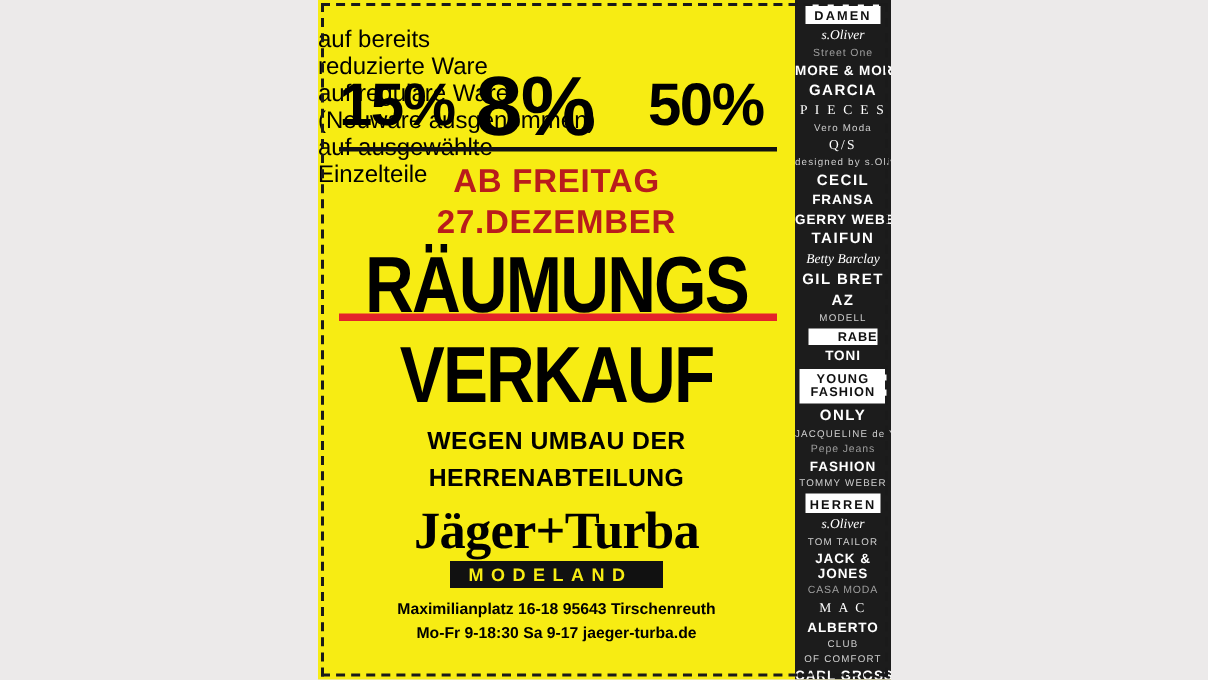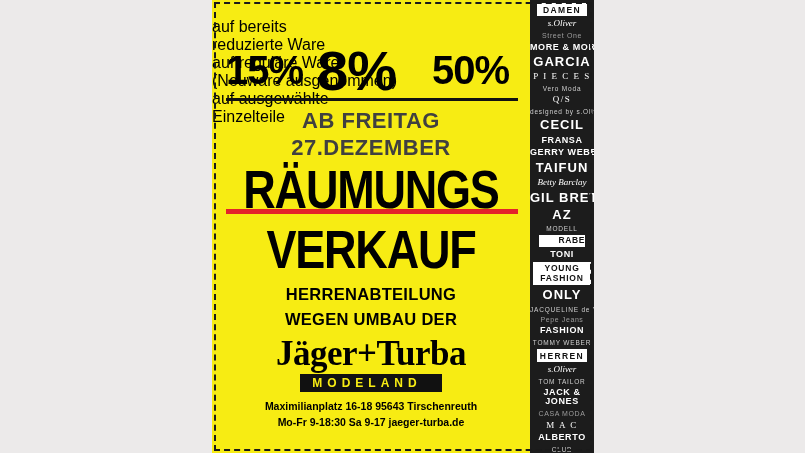--- a/index.html
+++ b/index.html
@@ -88,21 +88,21 @@
     background: #111;
   }
 
   
   .date-block {
     position: absolute;
     top: 108px;
     left: 0;
     width: 318px;
     text-align: center;
-    color: #404040;
+    color: #b91c1c;
   }
   .date-line {
     font-size: 22px;
     font-weight: bold;
     letter-spacing: 0.5px;
     line-height: 1.22;
   }
 
   
   .headline {
@@ -207,21 +207,21 @@
   .brand {
     text-align: center;
     color: #fff;
     font-size: 8px;
     letter-spacing: 0.6px;
     margin: 3px 0;
     line-height: 1.1;
     white-space: nowrap;
   }
   .brand.big {
-    font-size: 13px;
+    font-size: 10px;
     font-weight: bold;
     letter-spacing: 1px;
   }
   .brand.script {
     font-family: "Liberation Serif", serif;
     font-style: italic;
     font-size: 9px;
     letter-spacing: 0;
   }
   .brand.serif {
@@ -281,22 +281,22 @@
       <div class="headline">
         <div class="hl">RÄUMUNGS</div>
         <div class="hl-underline"></div>
       </div>
 
       <div class="hl2-wrap">
         <div class="hl">VERKAUF</div>
       </div>
 
       <div class="subtext">
+        <div class="sub-line">WEGEN UMBAU DER</div>
         <div class="sub-line">HERRENABTEILUNG</div>
-        <div class="sub-line">WEGEN UMBAU DER</div>
       </div>
 
       <div class="logo-block">
         <div class="logo-main">Jäger+Turba</div>
         <div class="logo-sub">MODELAND</div>
         <div class="addr">
           <div>Maximilianplatz 16-18  95643 Tirschenreuth</div>
           <div>Mo-Fr 9-18:30 Sa 9-17   jaeger-turba.de</div>
         </div>
       </div>

